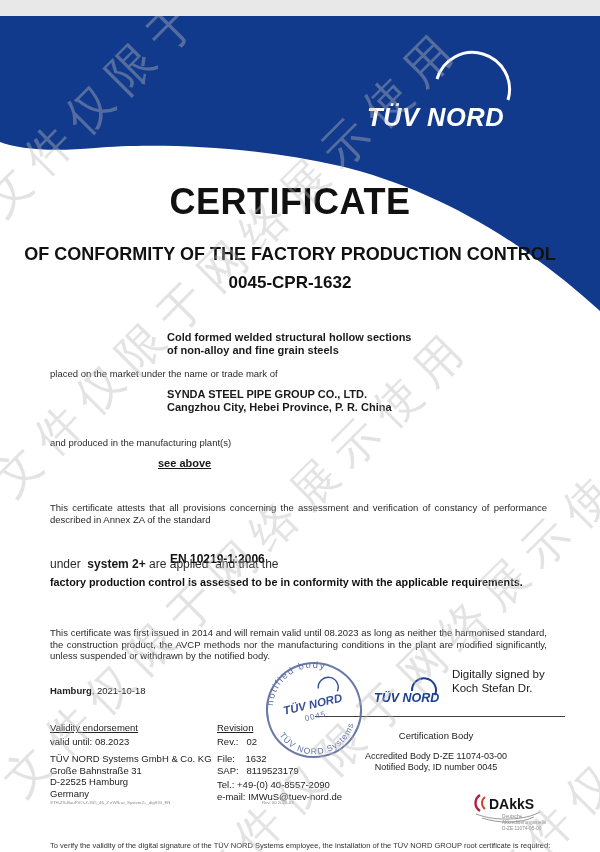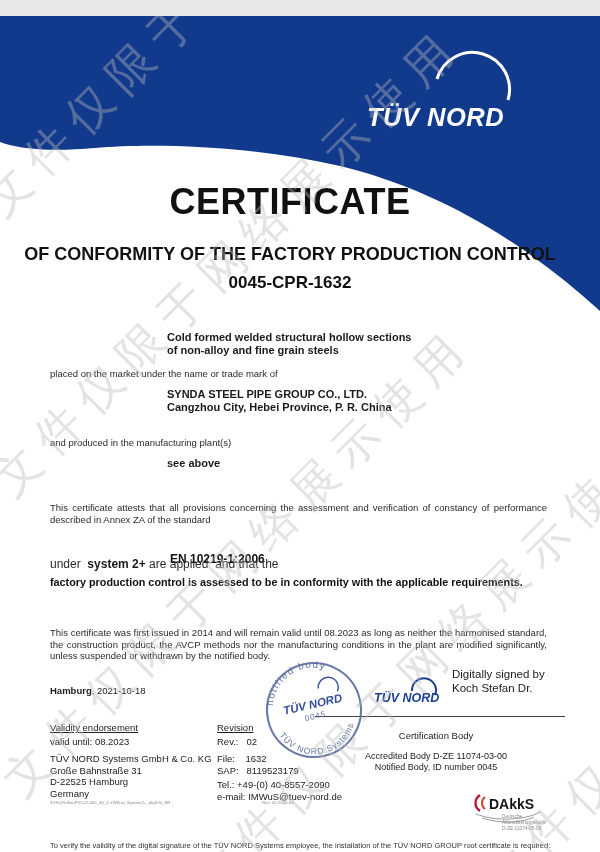--- a/index.html
+++ b/index.html
@@ -57,21 +57,21 @@
 
   <div class="abs label-line z10" style="left:50px;top:352px;">placed on the market under the name or trade mark of</div>
 
   <div class="abs bold-block z10" style="left:167px;top:372px;">
     <div>SYNDA STEEL PIPE GROUP CO., LTD.</div>
     <div>Cangzhou City, Hebei Province, P. R. China</div>
   </div>
 
   <div class="abs label-line z10" style="left:50px;top:421px;">and produced in the manufacturing plant(s)</div>
 
-  <div class="abs bold-block z10" style="left:167px;top:441px;">see above</div>
+  <div class="abs bold-block z10" style="left:158px;top:441px;text-decoration:underline;">see above</div>
 
   <div class="abs para z10" style="left:50px;top:486px;width:497px;">This certificate attests that all provisions concerning the assessment and verification of constancy of performance described in Annex ZA of the standard</div>
 
   <div class="abs z10" style="left:170px;top:536px;font-size:12px;font-weight:bold;color:#111;">EN 10219-1:2006</div>
 
   <div class="abs z10 pre" style="left:50px;top:541px;font-size:12px;color:#2a2a2a;"><span>under  </span><span style="font-weight:bold;color:#1a1a1a;">system 2+</span><span> are applied  and that the</span></div>
 
   <div class="abs z10" style="left:50px;top:560px;width:500px;font-size:10.8px;font-weight:bold;color:#111;">factory production control is assessed to be in conformity with the applicable requirements.</div>
 
 

